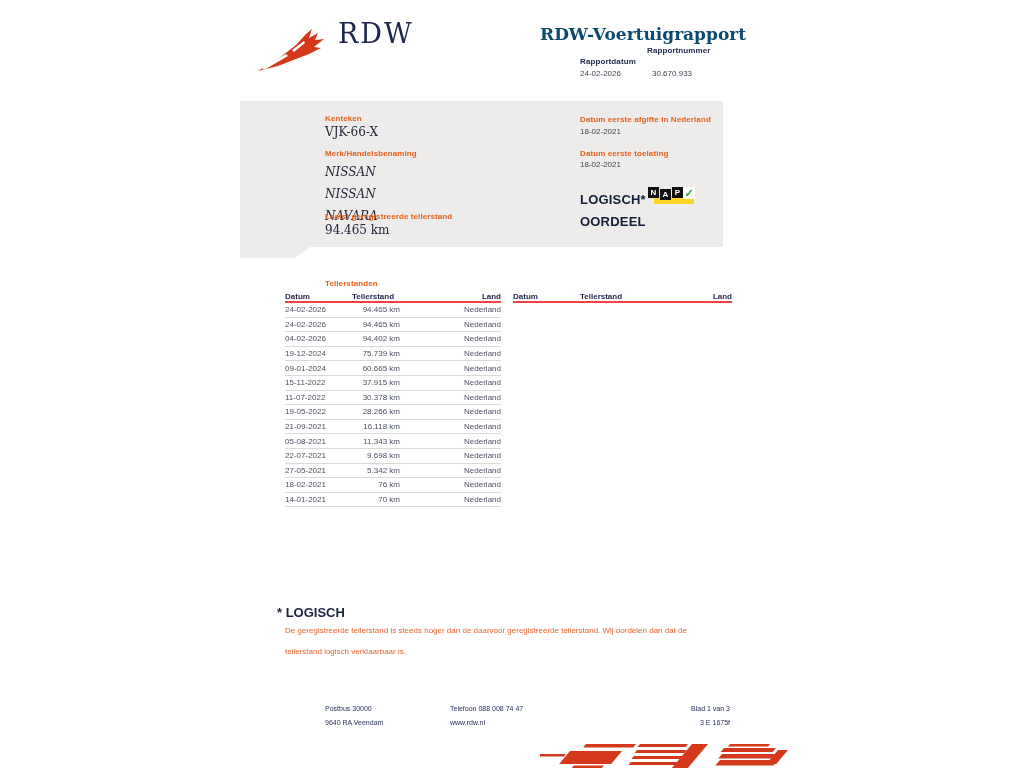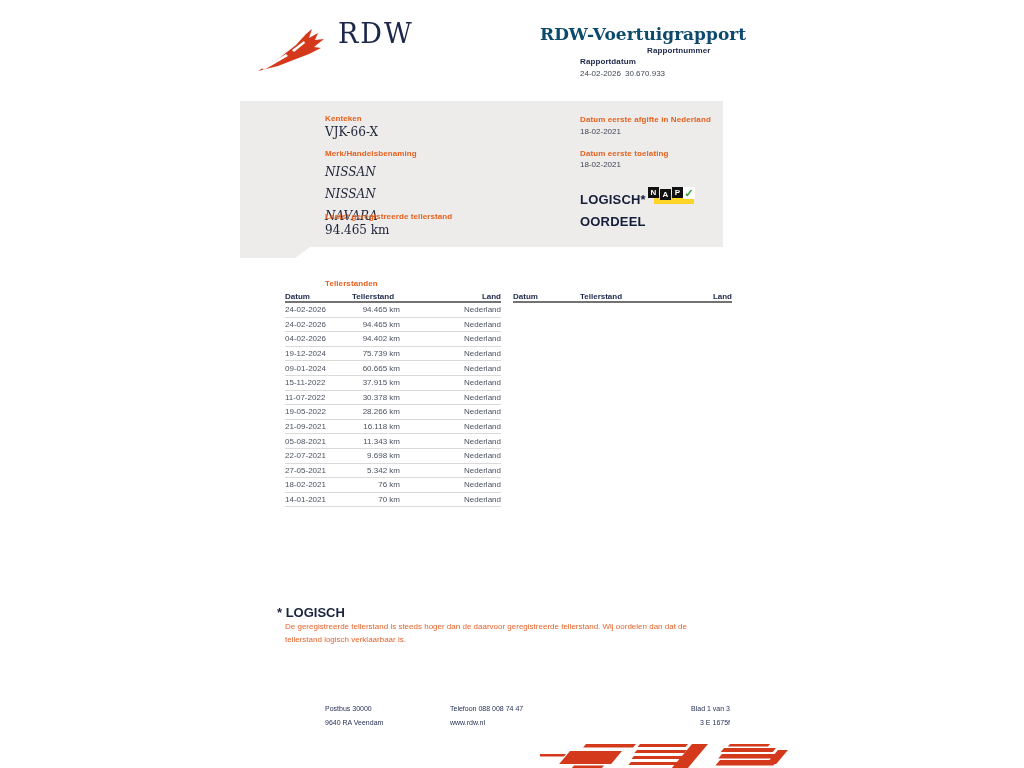--- a/index.html
+++ b/index.html
@@ -26,21 +26,21 @@
     font-weight:700; font-size:17px; color:#0c4a6e;
   }
   .lbl {
     font-size:8px; font-weight:700; color:#1C2749; letter-spacing:0.1px;
   }
   .lbl.orange { color:#E8601C; }
   .val { font-size:8px; color:#3F4654; }
   .hdr-date-lbl { left:540px; top:57px; }
   .hdr-num-lbl { left:607px; top:46px; }
   .hdr-date-val { left:540px; top:69px; }
-  .hdr-num-val { left:585px; top:69px; }
+  .hdr-num-val { left:612px; top:69px; }
 
   
   .panel {
     position:absolute; left:240px; top:101px; width:483px; height:146px;
     background:#EDECEB;
   }
   .panel-tab {
     position:absolute; left:240px; top:247px; width:70px; height:11px;
     background:#EDECEB;
     clip-path:polygon(0 0, 100% 0, calc(100% - 15px) 100%, 0 100%);
@@ -70,38 +70,38 @@
     color:#2FA83C; font-size:11px; font-weight:700; line-height:12px; text-align:center;
   }
 
   
   .tbl-title { left:285px; top:279px; }
   .tbl { position:absolute; top:290px; }
   .tbl-left  { left:285px; width:216px; }
   .tbl-right { left:513px; width:219px; }
   .tbl-head {
     display:flex; align-items:flex-end; height:13px;
-    border-bottom:2px solid #737373;
+    border-bottom:2px solid #ef4444;
     font-size:8px; font-weight:700; color:#1C2749;
   }
   .c-datum { width:67px; text-align:left; }
   .c-teller { width:48px; text-align:left; }
   .c-land { flex:1; text-align:right; }
   .tbl-row {
     display:flex; align-items:center; height:14.6px;
     border-bottom:1px solid #DADADA;
     font-size:8px; color:#4A5160;
   }
   .tbl-row .c-teller { text-align:right; }
 
   
   .fn-title { position:absolute; left:277px; top:605px; font-size:13px; font-weight:700; color:#1A2440; }
   .fn-text {
     position:absolute; left:285px; top:620px; width:432px;
-    font-size:8px; line-height:13px; color:#E8632A;
+    font-size:8px; line-height:21px; color:#E8632A;
   }
 
   
   .foot { font-size:7px; color:#273157; line-height:14px; }
   .foot-a { left:285px; top:702px; }
   .foot-b { left:410px; top:702px; }
   .foot-c { left:630px; top:702px; width:100px; text-align:right; }
 
   .stripes-svg { position:absolute; left:540px; top:744px; width:248px; height:24px; }
 </style>

